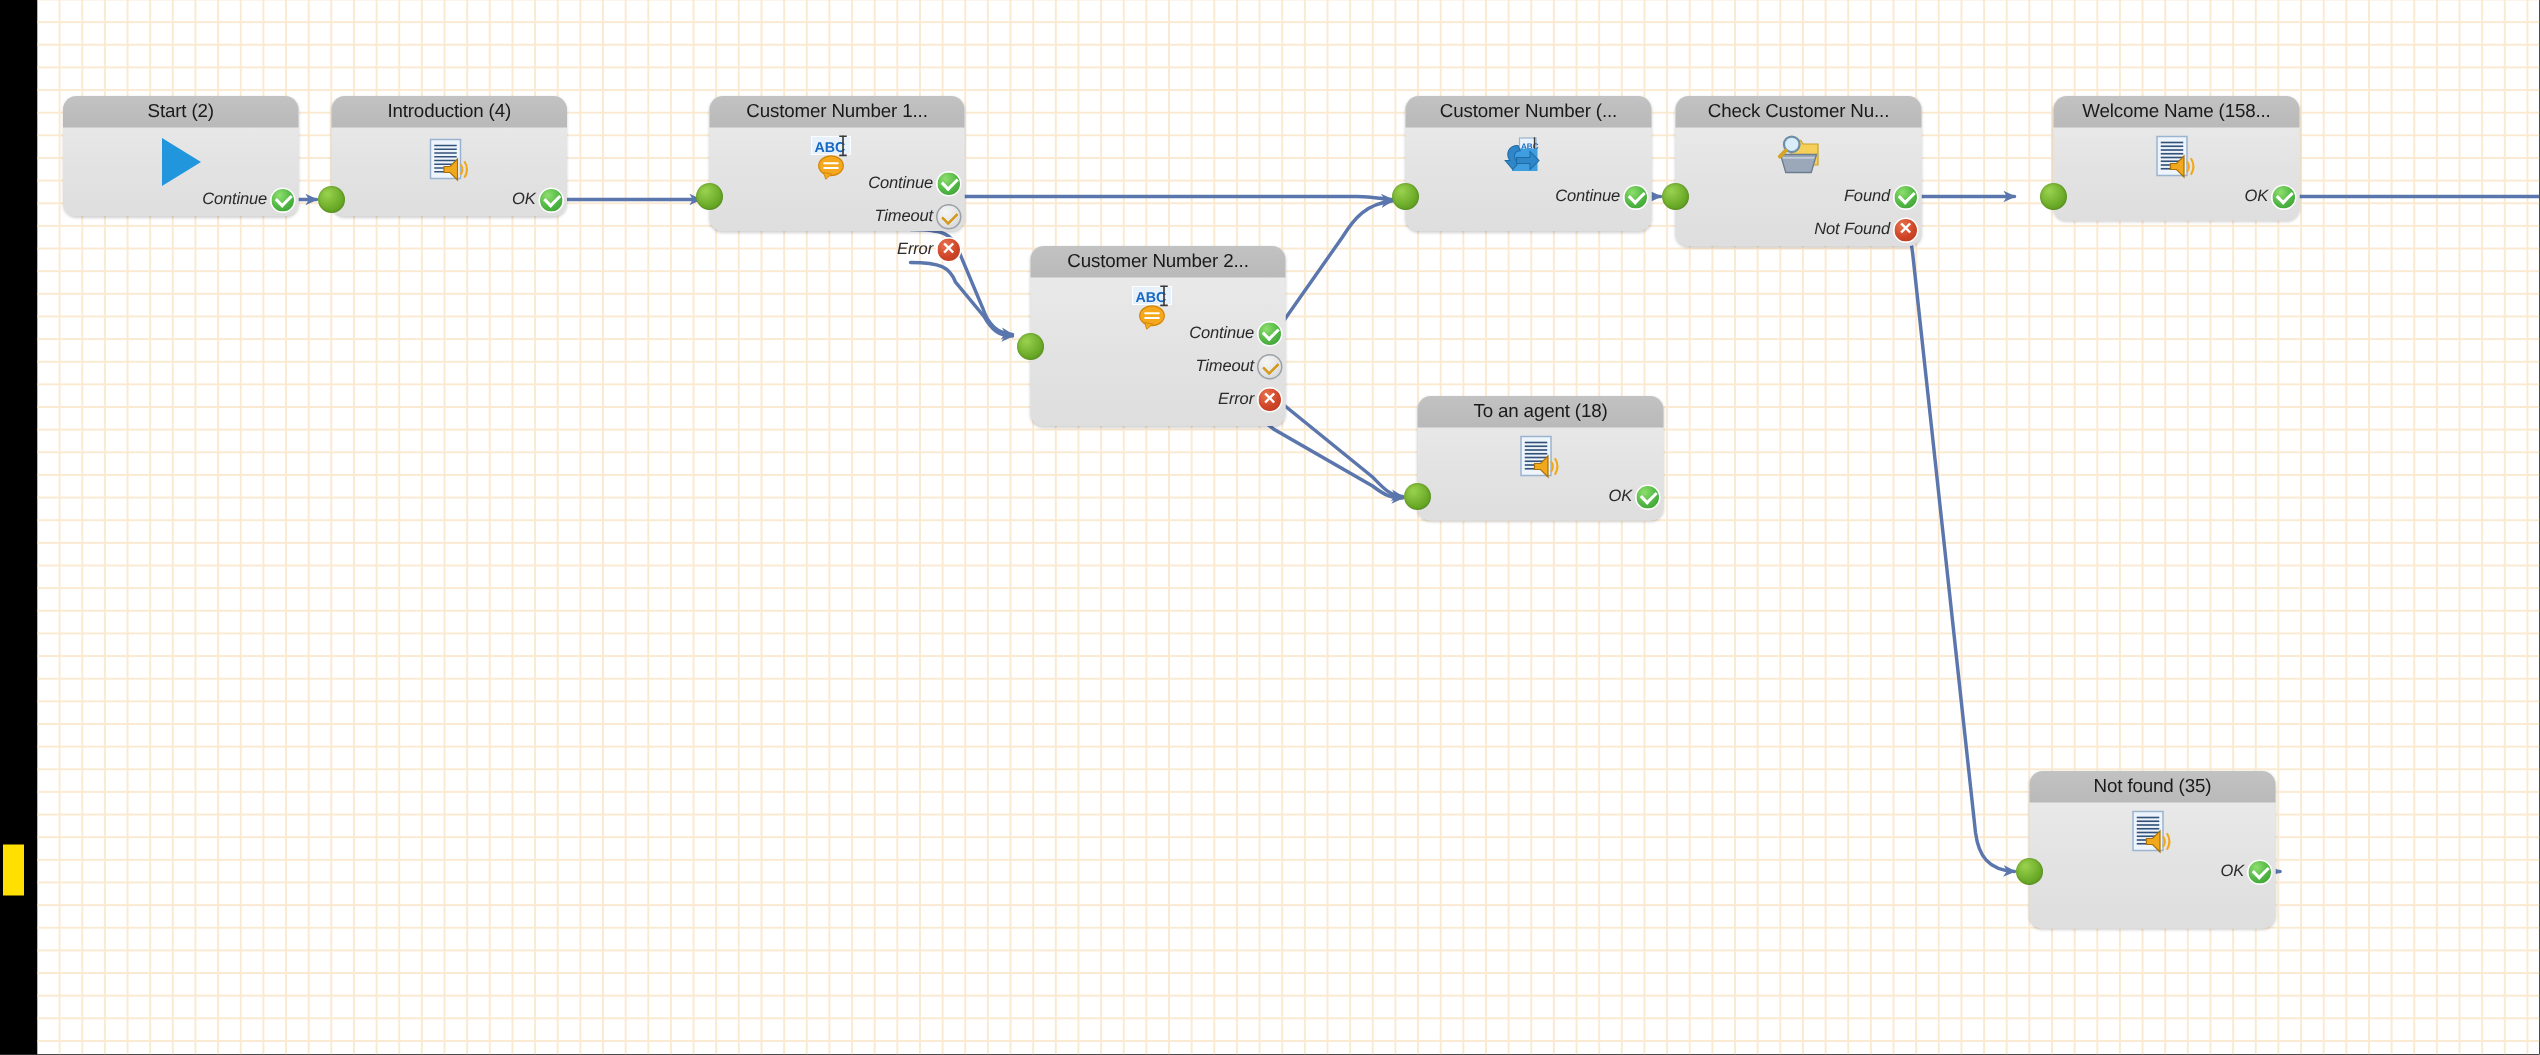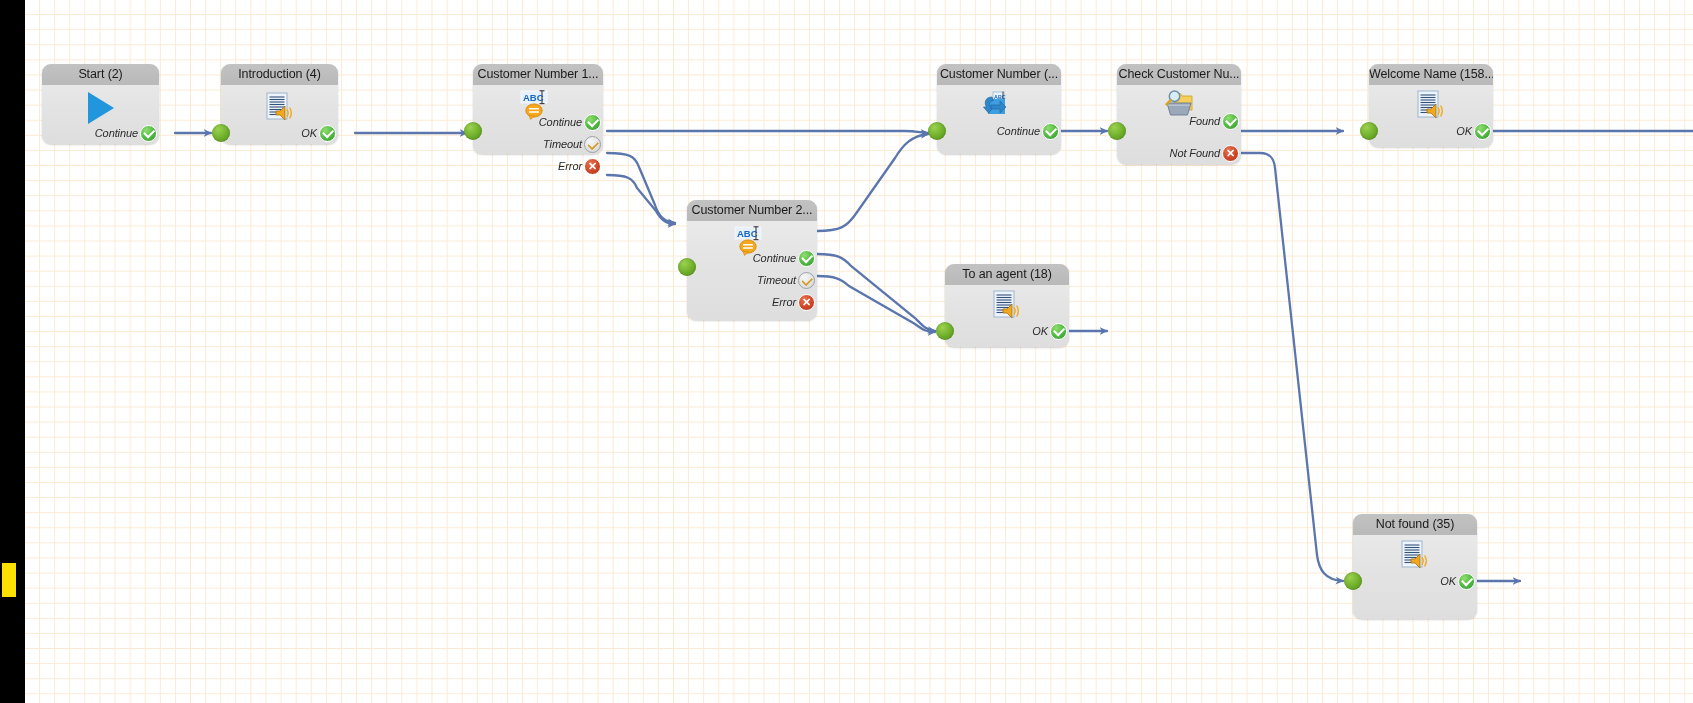--- a/index.html
+++ b/index.html
@@ -43,20 +43,21 @@
     width: 1668px; height: 703px;
     pointer-events: none;
   }
   
   .node {
     position: absolute;
     border-radius: 9px;
     background: #e6e6e6;
     box-shadow: 0 1px 2px rgba(0,0,0,0.18);
     overflow: visible;
+    padding-left: 40px;
   }
   .node-body {
     position: absolute; left:0; top:0; right:0; bottom:0;
     border-radius: 9px;
     background: linear-gradient(to bottom, #ececec 0%, #e3e3e3 55%, #dedede 100%);
   }
   .node-header {
     position: absolute; left: 0; top: 0; right: 0;
     height: 21px;
     border-radius: 9px 9px 0 0;
@@ -275,21 +276,21 @@
       <div class="out-row" style="top:71px;">
         <span class="out-label">Timeout</span>
         <span class="badge wait"></span>
       </div>
       <div class="out-row" style="top:93px;">
         <span class="out-label">Error</span>
         <span class="badge err">✕</span>
       </div>
     </div>
 
-    <div class="node" style="left:662px;top:164px;width:130px;height:120px;margin-top:36px;">
+    <div class="node" style="left:662px;top:164px;width:130px;height:120px;">
       <div class="node-body"></div>
       <div class="node-header">Customer Number 2...</div>
       <div class="in-port" style="left:-9px;top:58px;"></div>
       <div class="node-icon" style="top:26px;left:50%;">
         <svg class="ico-abc" viewBox="0 0 38 30">
           <rect x="2" y="1" width="26" height="12" fill="#e6f1fb" stroke="#ffffff" stroke-width="0.6"></rect>
           <text x="4" y="11" font-family="'Liberation Sans',sans-serif" font-size="9.5" font-weight="bold" fill="#1668c2">ABC</text>
           <line x1="23" y1="0.5" x2="23" y2="14" stroke="#3a3a3a" stroke-width="1.1"></line>
           <line x1="20.5" y1="0.8" x2="25.5" y2="0.8" stroke="#3a3a3a" stroke-width="1.1"></line>
           <line x1="20.5" y1="13.6" x2="25.5" y2="13.6" stroke="#3a3a3a" stroke-width="1.1"></line>
@@ -341,21 +342,21 @@
       <div class="in-port" style="left:-9px;top:58px;"></div>
       <div class="node-icon" style="top:24px;">
         <svg class="ico-lookup" viewBox="0 0 34 30">
           <path d="M12,8 L12,22 L30,22 L30,8 L20,8 L18.5,5.5 L12,5.5 Z" fill="#f5cf5a" stroke="#c9a320" stroke-width="0.8"></path>
           <path d="M5,15 L29,15 L25.5,27 L8.5,27 Z" fill="#9aa8ba" stroke="#6c7c90" stroke-width="0.9"></path>
           <path d="M6.5,17.2 L27.6,17.2" stroke="#c2ccd8" stroke-width="1.1"></path>
           <circle cx="12.5" cy="8.2" r="5.2" fill="#d9ecf9" stroke="#6d8fa8" stroke-width="1.5"></circle>
           <line x1="8.4" y1="12.4" x2="4.6" y2="16.4" stroke="#d6a423" stroke-width="2.6" stroke-linecap="round"></line>
         </svg>
       </div>
-      <div class="out-row" style="top:48px;">
+      <div class="out-row" style="top:58px;">
         <span class="out-label">Found</span>
         <span class="badge ok"></span>
       </div>
       <div class="out-row" style="top:80px;">
         <span class="out-label">Not Found</span>
         <span class="badge err">✕</span>
       </div>
     </div>
 
     <div class="node" style="left:1328px;top:64px;width:124px;height:83px;margin-left:16px;">

